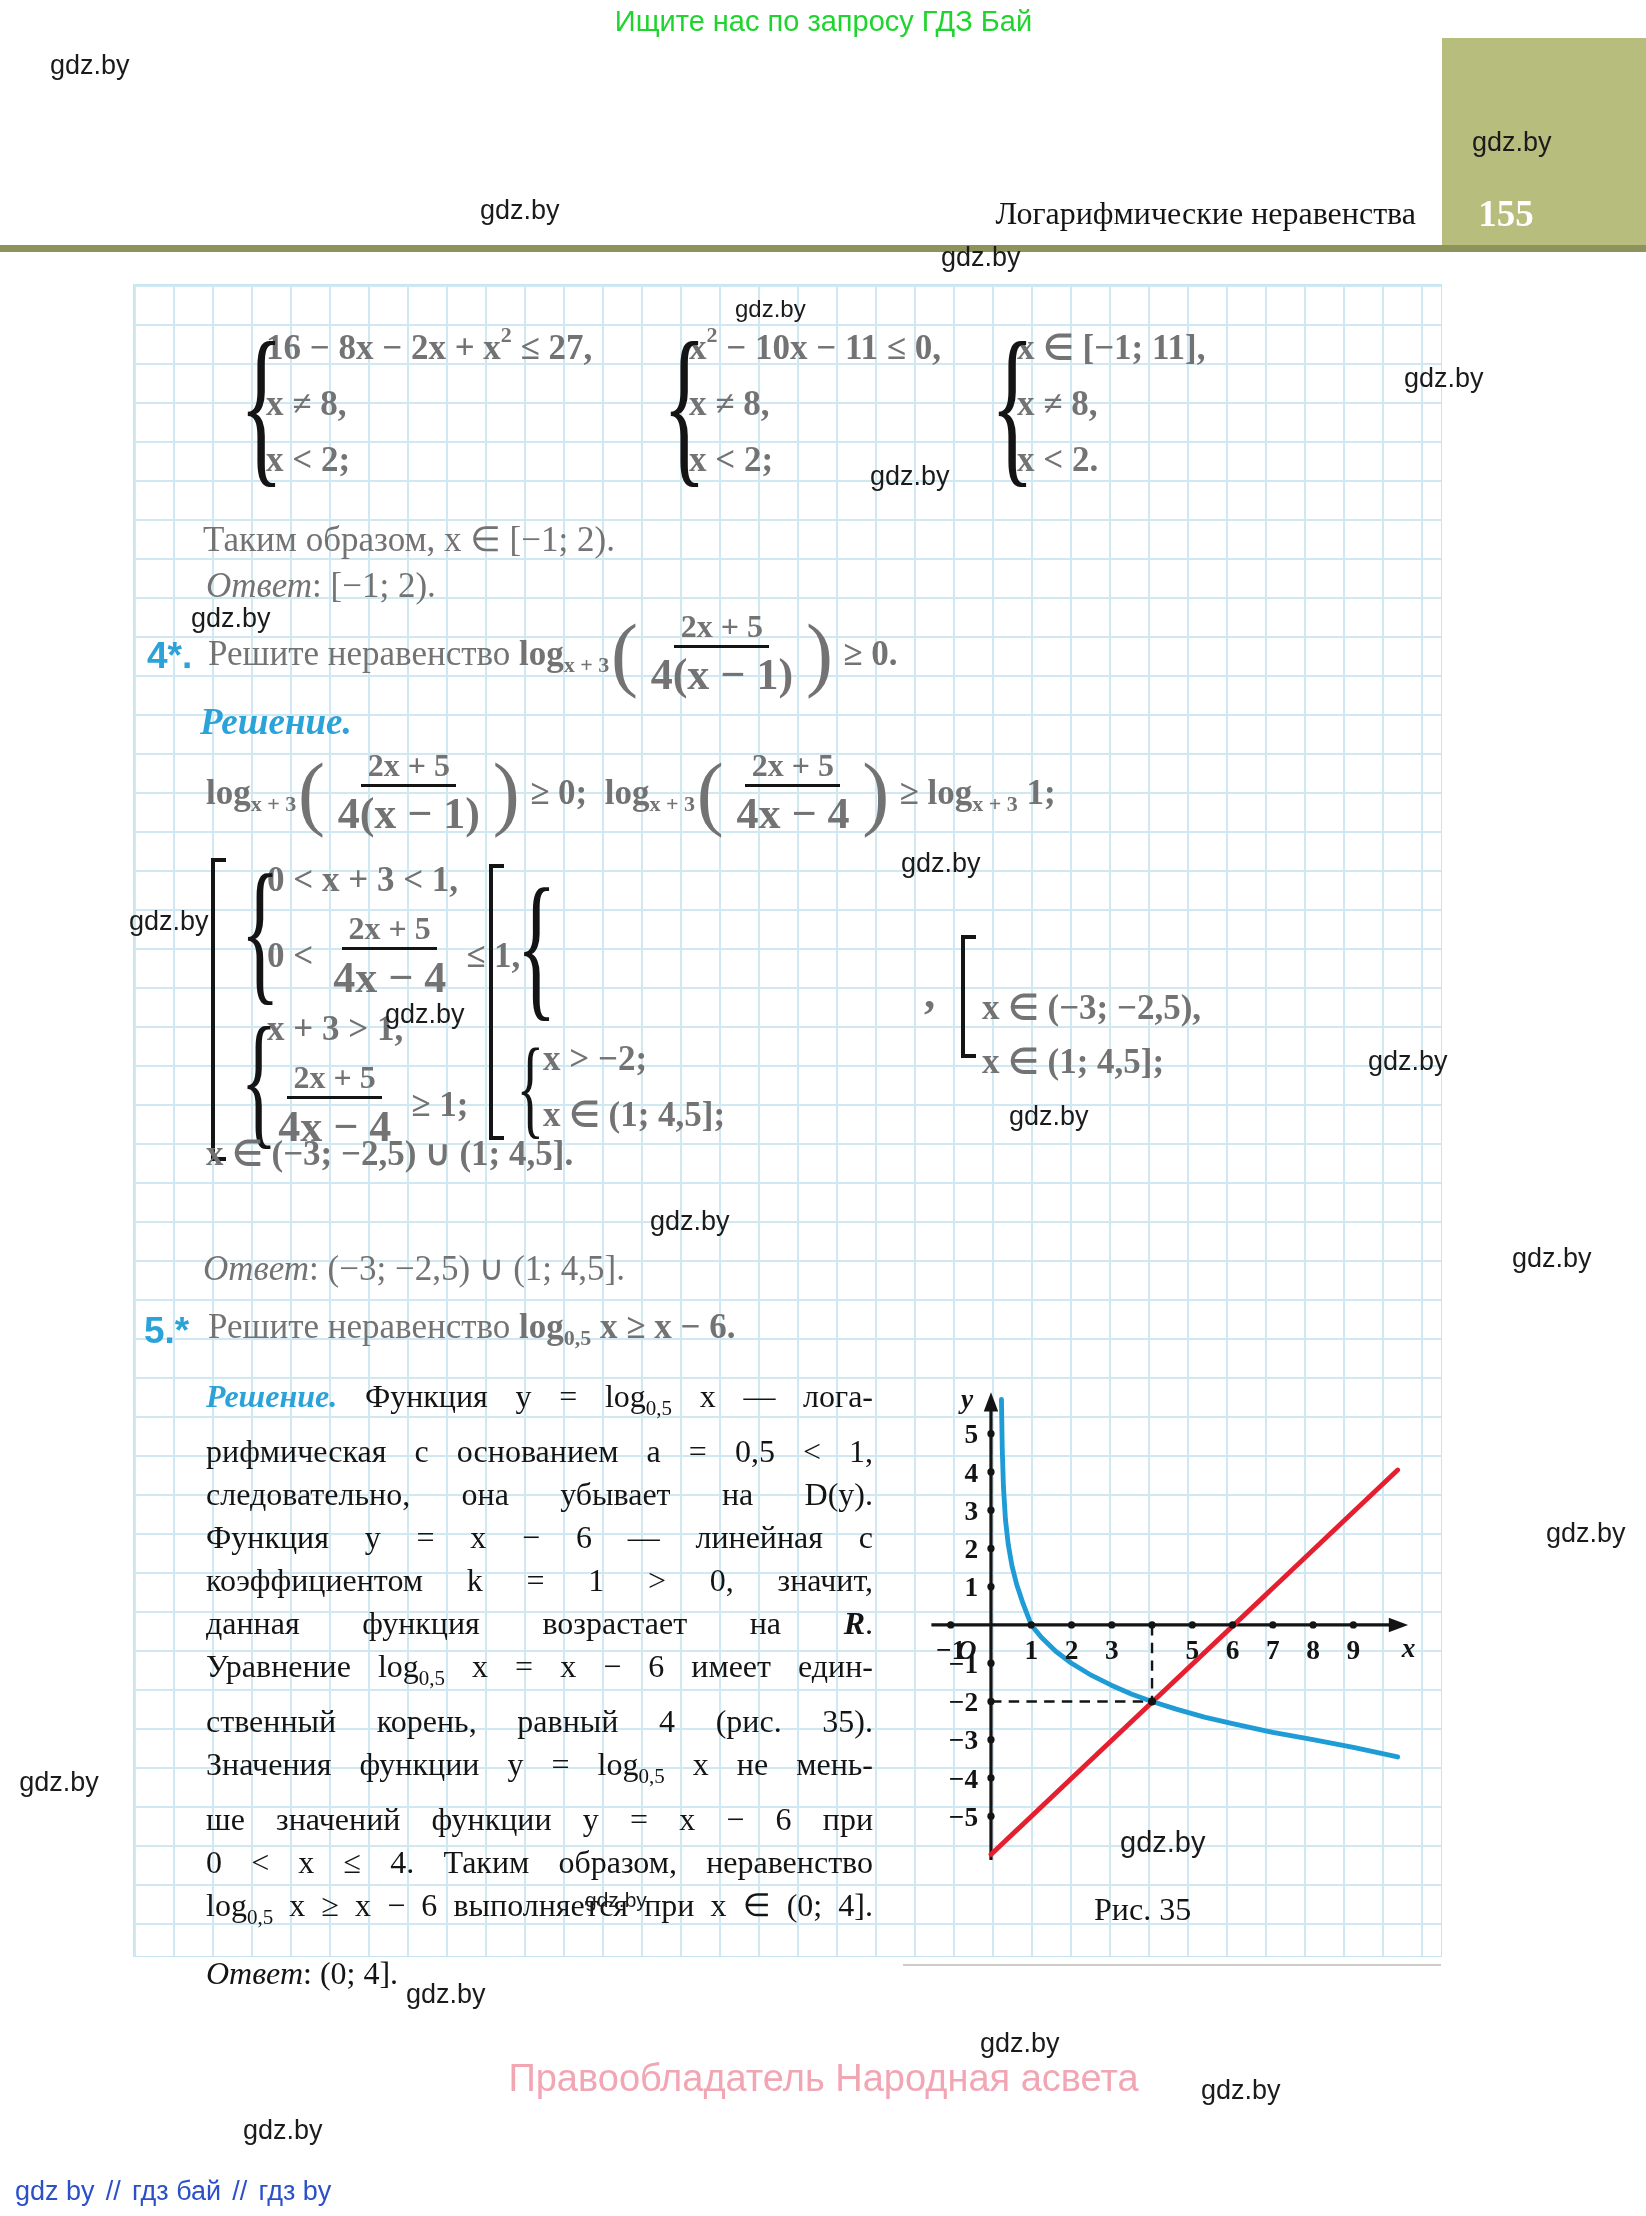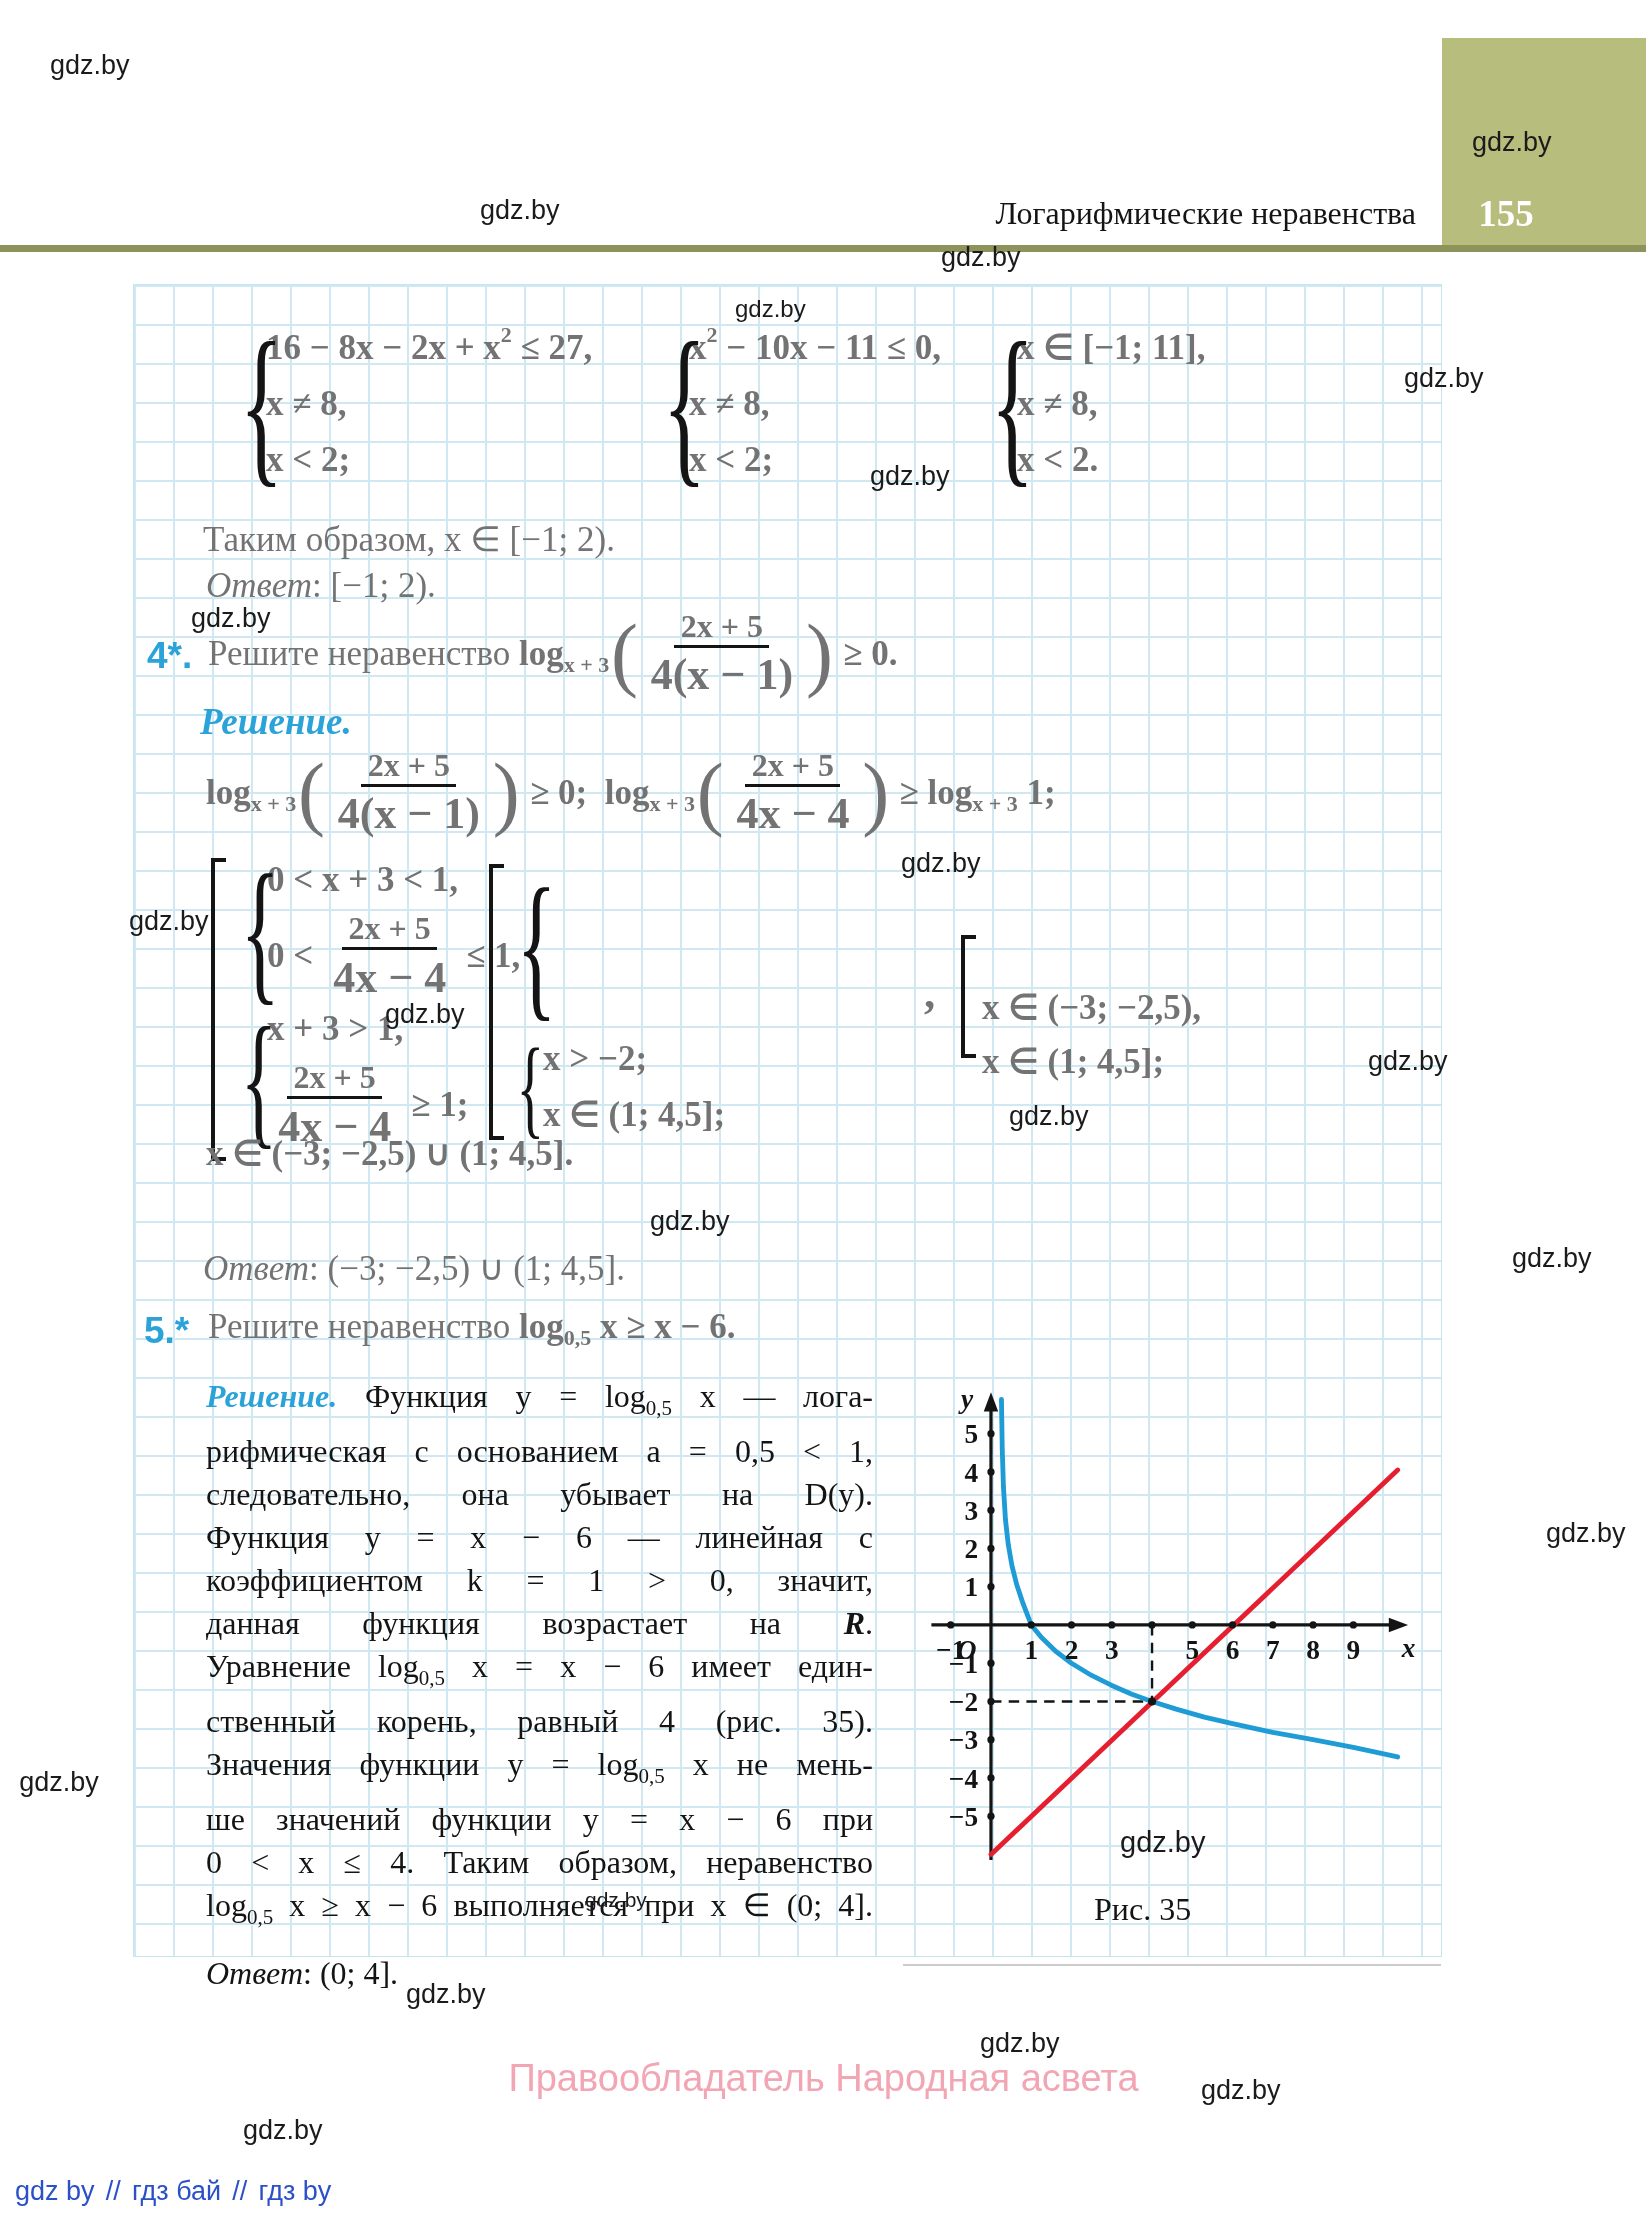--- a/index.html
+++ b/index.html
@@ -62,20 +62,21 @@
   .links a{color:#2b50c8;text-decoration:none;margin:0 8px;cursor:pointer;}
   .links .sep{color:#2b50c8;margin:0 3.2px;}
   
   .wm{position:absolute;font:400 27px "Liberation Sans",sans-serif;color:#1b1b1b;white-space:nowrap;}
 </style>
 </head>
 <body>
 
 <div class="page">
 
+  <div class="promo">Ищите нас по запросу ГДЗ Бай</div>
 
   <div class="hdr-title">Логарифмические неравенства</div>
   <div class="hdr-badge">
     <span class="num">155</span>
   </div>
   <div class="hdr-rule"></div>
 
   <div class="grid-paper"></div>
   <div class="grid-artifact"></div>
 

